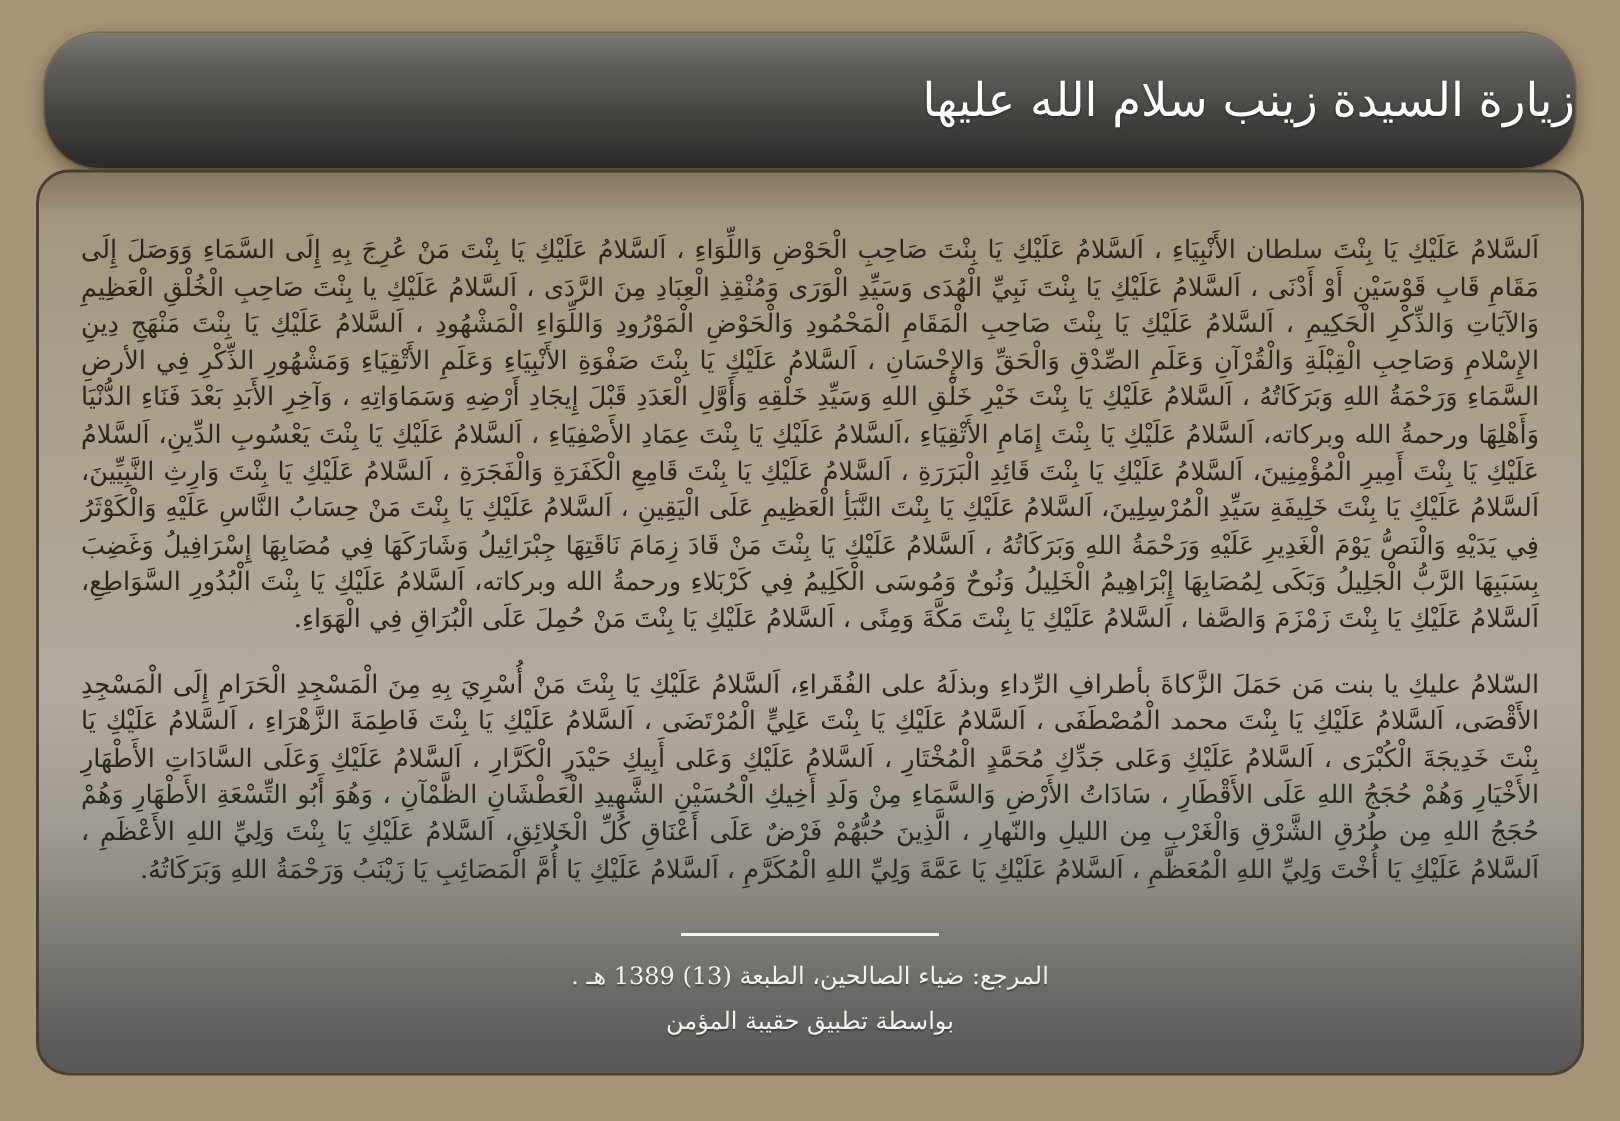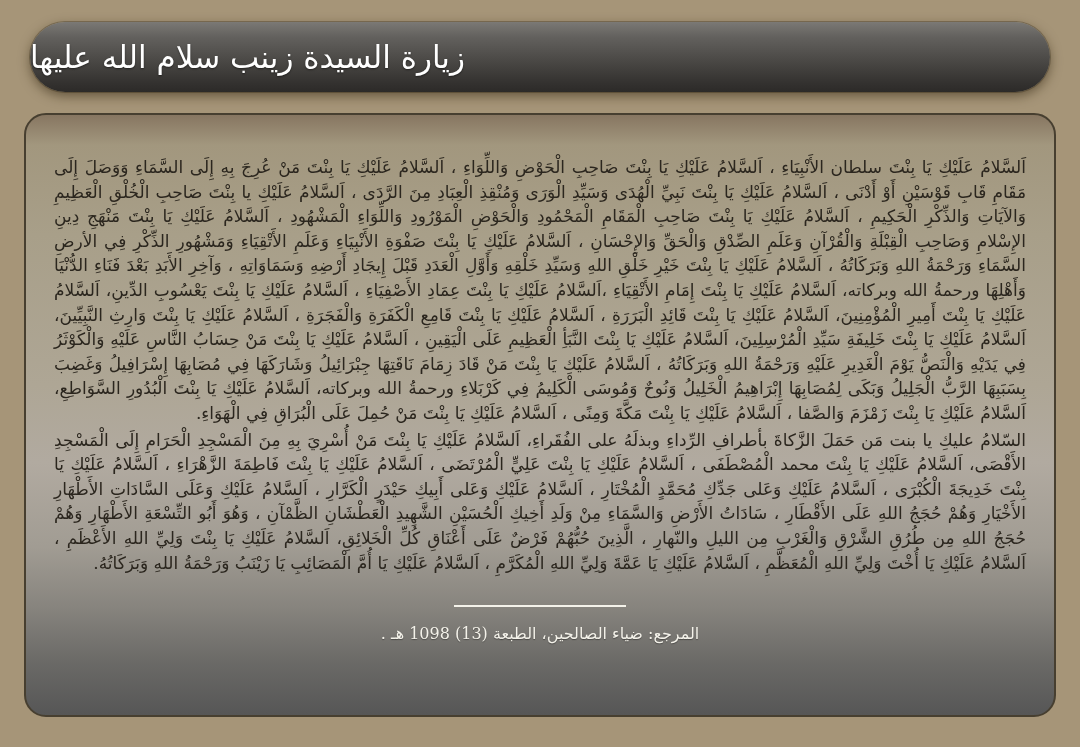--- a/index.html
+++ b/index.html
@@ -3,25 +3,25 @@
 <meta charset="utf-8">
 <style>
   html,body{margin:0;padding:0;}
   body{
     width:1080px;height:747px;position:relative;overflow:hidden;
     background:#a69578;
     font-family:"DejaVu Serif","DejaVu Sans",serif;
   }
   
   .header-pill{
-    position:absolute;left:30px;right:30px;top:22px;height:70px;
+    position:absolute;left:30px;right:30px;top:22px;height:90px;
     border-radius:36px;
     background:linear-gradient(180deg,#7b7975 0%,#62605d 22%,#474542 60%,#33312f 88%,#2c2a28 100%);
     box-shadow:0 4px 12px rgba(45,33,12,.55),0 0 0 1px rgba(58,48,28,.35);
-    display:flex;align-items:center;justify-content:flex-start;
+    display:flex;align-items:center;justify-content:flex-end;
   }
   .header-title{
     color:#ffffff;font-size:31px;letter-spacing:.5px;
     direction:rtl;white-space:nowrap;
     text-shadow:0 1px 2px rgba(0,0,0,.45);
   }
   
   .panel{
     position:absolute;left:24px;right:24px;top:113px;bottom:30px;
     border-radius:22px;
@@ -42,21 +42,21 @@
   }
   .ziyarah-text{
     direction:rtl;
     text-align:justify;
     color:#2b261e;
     font-size:17px;
     line-height:24.6px;
     text-shadow:0 0 0 rgba(0,0,0,0);
   }
   .ziyarah-text p{margin:0;}
-  .ziyarah-text p + p{margin-top:2px;}
+  .ziyarah-text p + p{margin-top:19px;}
   
   .footer{
     margin-top:30px;
     text-align:center;
     direction:rtl;
   }
   .footer-divider{
     width:172px;height:2px;margin:0 auto 12px auto;
     background:#f4f2ea;
   }
@@ -76,15 +76,16 @@
 </div>
 
 <div class="panel">
   <div class="ziyarah-text">
     <p>اَلسَّلامُ عَلَيْكِ يَا بِنْتَ سلطان الأَنْبِيَاءِ ، اَلسَّلامُ عَلَيْكِ يَا بِنْتَ صَاحِبِ الْحَوْضِ وَاللِّوَاءِ ، اَلسَّلامُ عَلَيْكِ يَا بِنْتَ مَنْ عُرِجَ بِهِ إِلَى السَّمَاءِ وَوَصَلَ إِلَى مَقَامِ قَابِ قَوْسَيْنِ أَوْ أَدْنَى ، اَلسَّلامُ عَلَيْكِ يَا بِنْتَ نَبِيِّ الْهُدَى وَسَيِّدِ الْوَرَى وَمُنْقِذِ الْعِبَادِ مِنَ الرَّدَى ، اَلسَّلامُ عَلَيْكِ يا بِنْتَ صَاحِبِ الْخُلْقِ الْعَظِيمِ وَالآيَاتِ وَالذِّكْرِ الْحَكِيمِ ، اَلسَّلامُ عَلَيْكِ يَا بِنْتَ صَاحِبِ الْمَقَامِ الْمَحْمُودِ وَالْحَوْضِ الْمَوْرُودِ وَاللِّوَاءِ الْمَشْهُودِ ، اَلسَّلامُ عَلَيْكِ يَا بِنْتَ مَنْهَجِ دِينِ الإِسْلامِ وَصَاحِبِ الْقِبْلَةِ وَالْقُرْآنِ وَعَلَمِ الصِّدْقِ وَالْحَقِّ وَالإِحْسَانِ ، اَلسَّلامُ عَلَيْكِ يَا بِنْتَ صَفْوَةِ الأَنْبِيَاءِ وَعَلَمِ الأَتْقِيَاءِ وَمَشْهُورِ الذِّكْرِ فِي الأرضِ السَّمَاءِ وَرَحْمَةُ اللهِ وَبَرَكَاتُهُ ، اَلسَّلامُ عَلَيْكِ يَا بِنْتَ خَيْرِ خَلْقِ اللهِ وَسَيِّدِ خَلْقِهِ وَأَوَّلِ الْعَدَدِ قَبْلَ إِيجَادِ أَرْضِهِ وَسَمَاوَاتِهِ ، وَآخِرِ الأَبَدِ بَعْدَ فَنَاءِ الدُّنْيَا وَأَهْلِهَا ورحمةُ الله وبركاته، اَلسَّلامُ عَلَيْكِ يَا بِنْتَ إِمَامِ الأَتْقِيَاءِ ،اَلسَّلامُ عَلَيْكِ يَا بِنْتَ عِمَادِ الأَصْفِيَاءِ ، اَلسَّلامُ عَلَيْكِ يَا بِنْتَ يَعْسُوبِ الدِّينِ، اَلسَّلامُ عَلَيْكِ يَا بِنْتَ أَمِيرِ الْمُؤْمِنِينَ، اَلسَّلامُ عَلَيْكِ يَا بِنْتَ قَائِدِ الْبَرَرَةِ ، اَلسَّلامُ عَلَيْكِ يَا بِنْتَ قَامِعِ الْكَفَرَةِ وَالْفَجَرَةِ ، اَلسَّلامُ عَلَيْكِ يَا بِنْتَ وَارِثِ النَّبِيِّينَ، اَلسَّلامُ عَلَيْكِ يَا بِنْتَ خَلِيفَةِ سَيِّدِ الْمُرْسِلِينَ، اَلسَّلامُ عَلَيْكِ يَا بِنْتَ النَّبَأِ الْعَظِيمِ عَلَى الْيَقِينِ ، اَلسَّلامُ عَلَيْكِ يَا بِنْتَ مَنْ حِسَابُ النَّاسِ عَلَيْهِ وَالْكَوْثَرُ فِي يَدَيْهِ وَالْنَصُّ يَوْمَ الْغَدِيرِ عَلَيْهِ وَرَحْمَةُ اللهِ وَبَرَكَاتُهُ ، اَلسَّلامُ عَلَيْكِ يَا بِنْتَ مَنْ قَادَ زِمَامَ نَاقَتِهَا جِبْرَائِيلُ وَشَارَكَهَا فِي مُصَابِهَا إِسْرَافِيلُ وَغَضِبَ بِسَبَبِهَا الرَّبُّ الْجَلِيلُ وَبَكَى لِمُصَابِهَا إِبْرَاهِيمُ الْخَلِيلُ وَنُوحٌ وَمُوسَى الْكَلِيمُ فِي كَرْبَلاءِ ورحمةُ الله وبركاته، اَلسَّلامُ عَلَيْكِ يَا بِنْتَ الْبُدُورِ السَّوَاطِعِ، اَلسَّلامُ عَلَيْكِ يَا بِنْتَ زَمْزَمَ وَالصَّفا ، اَلسَّلامُ عَلَيْكِ يَا بِنْتَ مَكَّةَ وَمِنًى ، اَلسَّلامُ عَلَيْكِ يَا بِنْتَ مَنْ حُمِلَ عَلَى الْبُرَاقِ فِي الْهَوَاءِ.</p>
     <p>السّلامُ عليكِ يا بنت مَن حَمَلَ الزَّكاةَ بأطرافِ الرِّداءِ وبذلَهُ على الفُقَراءِ، اَلسَّلامُ عَلَيْكِ يَا بِنْتَ مَنْ أُسْرِيَ بِهِ مِنَ الْمَسْجِدِ الْحَرَامِ إِلَى الْمَسْجِدِ الأَقْصَى، اَلسَّلامُ عَلَيْكِ يَا بِنْتَ محمد الْمُصْطَفَى ، اَلسَّلامُ عَلَيْكِ يَا بِنْتَ عَلِيٍّ الْمُرْتَضَى ، اَلسَّلامُ عَلَيْكِ يَا بِنْتَ فَاطِمَةَ الزَّهْرَاءِ ، اَلسَّلامُ عَلَيْكِ يَا بِنْتَ خَدِيجَةَ الْكُبْرَى ، اَلسَّلامُ عَلَيْكِ وَعَلى جَدِّكِ مُحَمَّدٍ الْمُخْتَارِ ، اَلسَّلامُ عَلَيْكِ وَعَلى أَبِيكِ حَيْدَرٍ الْكَرَّارِ ، اَلسَّلامُ عَلَيْكِ وَعَلَى السَّادَاتِ الأَطْهَارِ الأَخْيَارِ وَهُمْ حُجَجُ اللهِ عَلَى الأَقْطَارِ ، سَادَاتُ الأَرْضِ وَالسَّمَاءِ مِنْ وَلَدِ أَخِيكِ الْحُسَيْنِ الشَّهِيدِ الْعَطْشَانِ الظَّمْآنِ ، وَهُوَ أَبُو التِّسْعَةِ الأَطْهَارِ وَهُمْ حُجَجُ اللهِ مِن طُرُقِ الشَّرْقِ وَالْغَرْبِ مِن الليلِ والنّهارِ ، الَّذِينَ حُبُّهُمْ فَرْضٌ عَلَى أَعْنَاقِ كُلِّ الْخَلائِقِ، اَلسَّلامُ عَلَيْكِ يَا بِنْتَ وَلِيِّ اللهِ الأَعْظَمِ ، اَلسَّلامُ عَلَيْكِ يَا أُخْتَ وَلِيِّ اللهِ الْمُعَظَّمِ ، اَلسَّلامُ عَلَيْكِ يَا عَمَّةَ وَلِيِّ اللهِ الْمُكَرَّمِ ، اَلسَّلامُ عَلَيْكِ يَا أُمَّ الْمَصَائِبِ يَا زَيْنَبُ وَرَحْمَةُ اللهِ وَبَرَكَاتُهُ.</p>
   </div>
 
   <div class="footer">
     <div class="footer-divider"></div>
-    <div class="footer-line">المرجع: ضياء الصالحين، الطبعة (13) 1098 هـ .</div>
+    <div class="footer-line">المرجع: ضياء الصالحين، الطبعة (13) 1389 هـ .</div>
+    <div class="footer-line">بواسطة تطبيق حقيبة المؤمن</div>
   </div>
 </div>
 
 </body></html>

